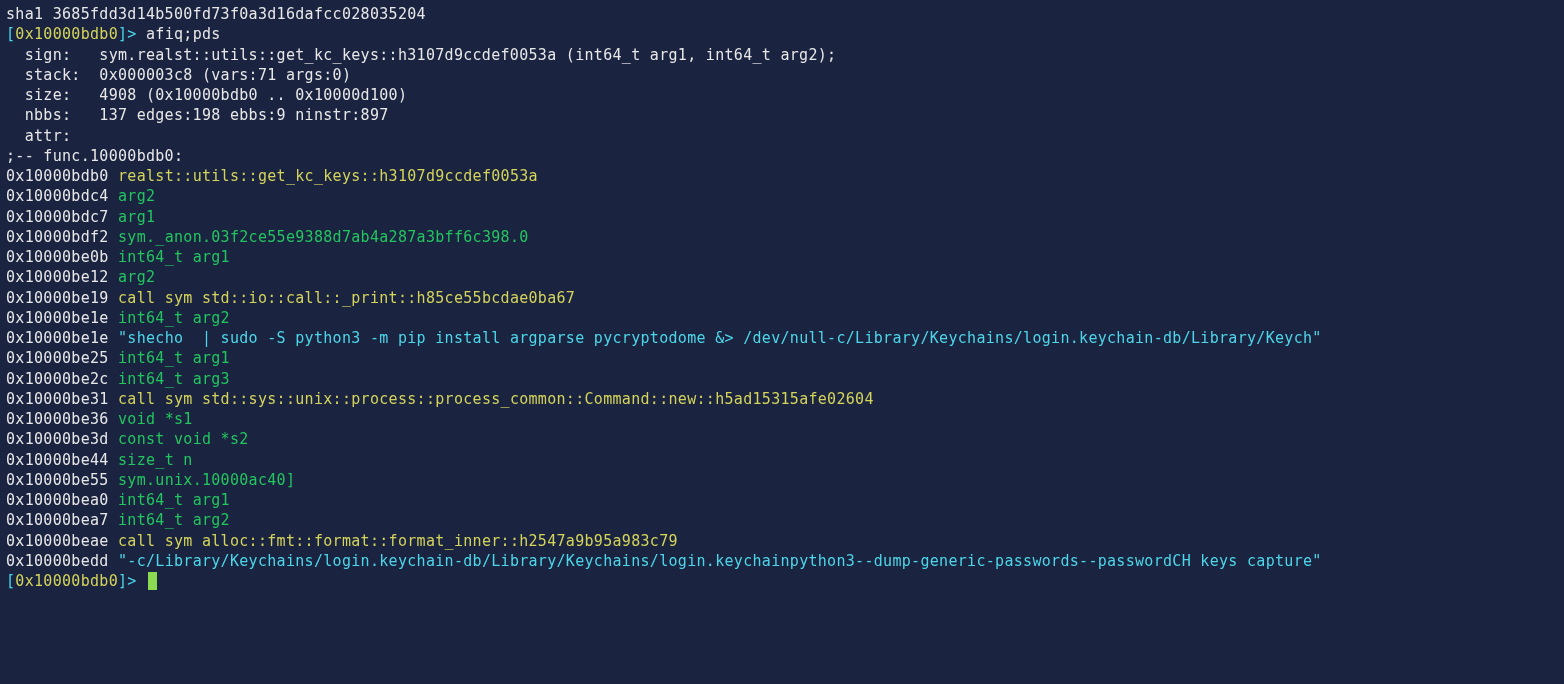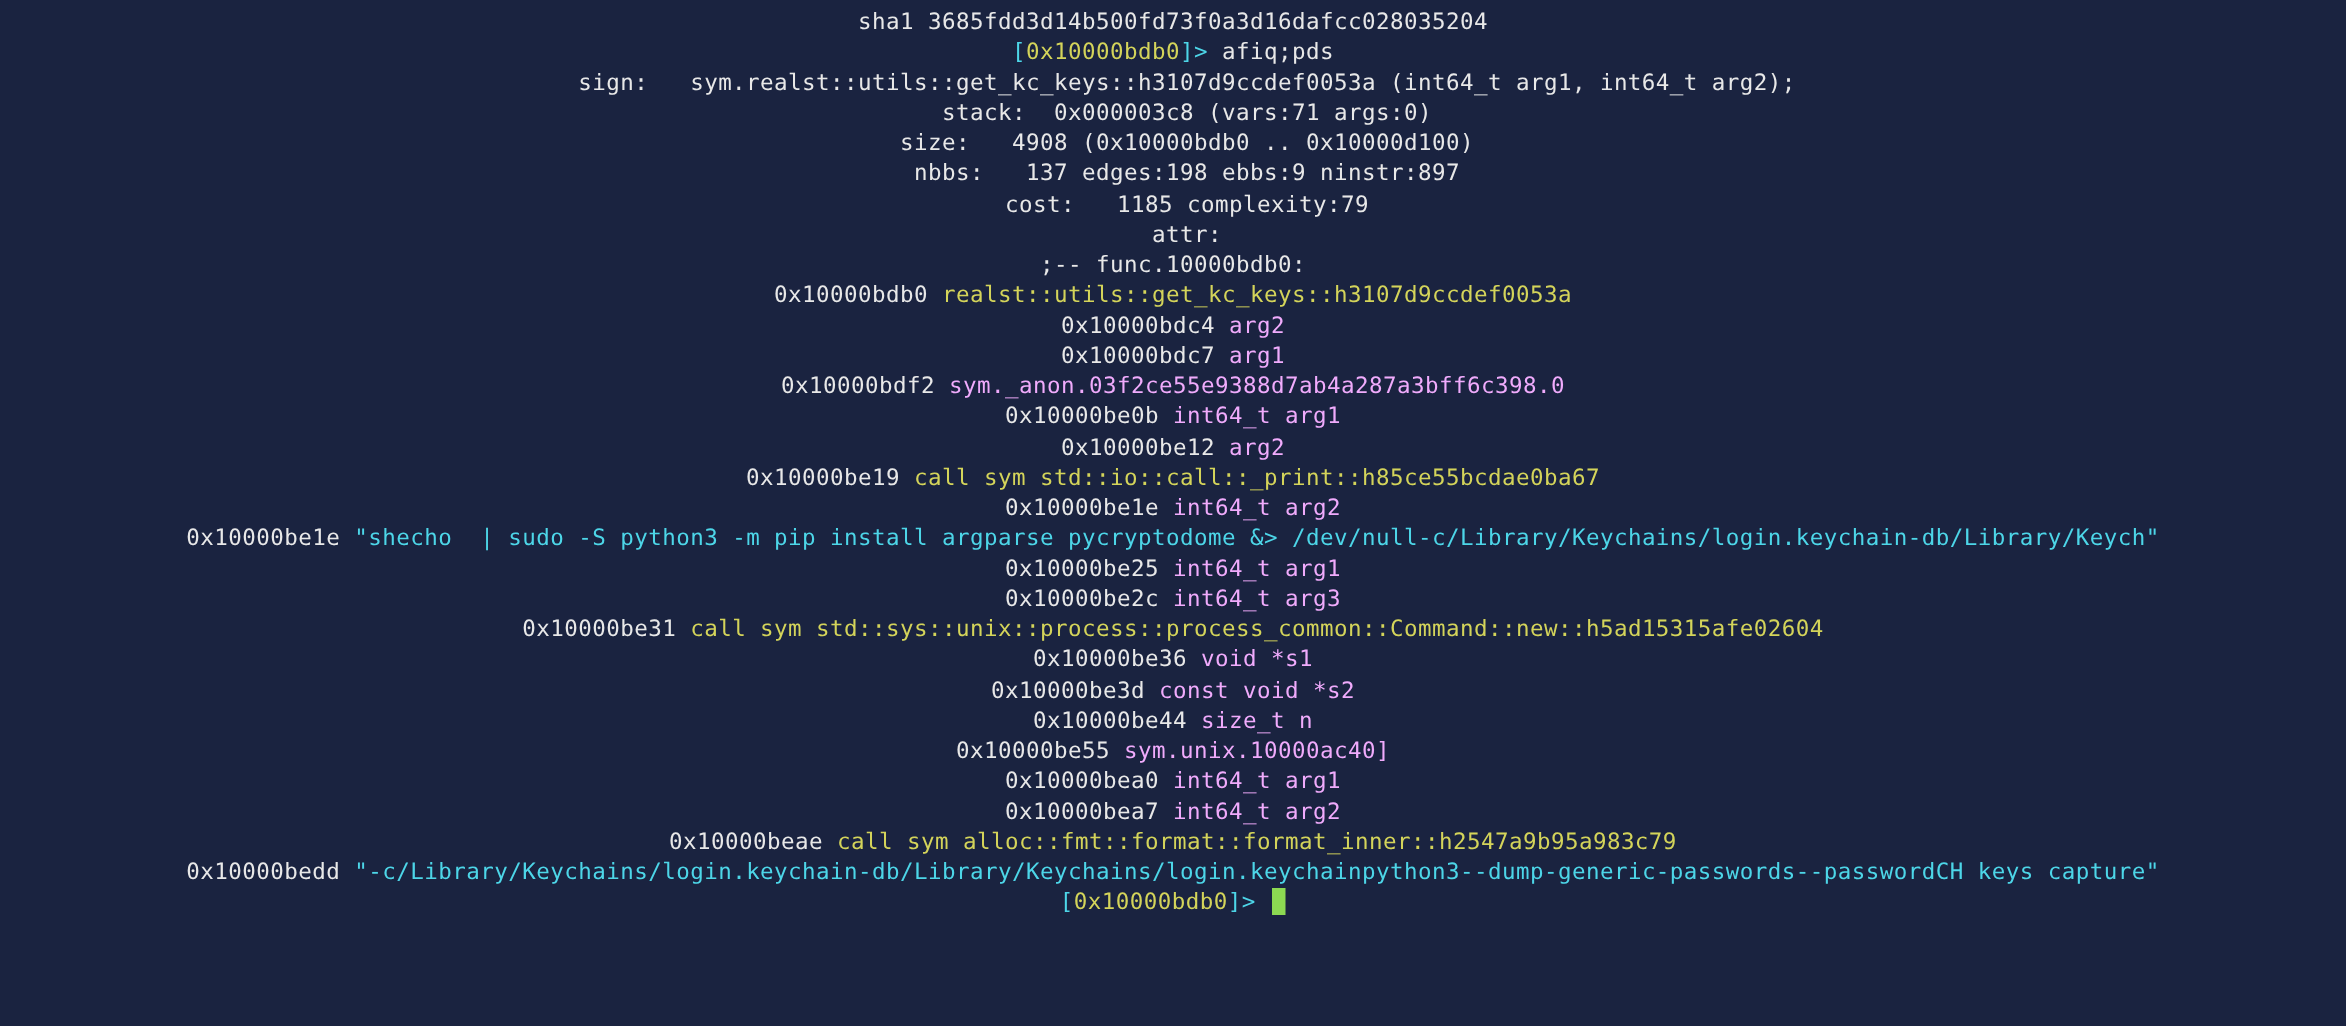--- a/index.html
+++ b/index.html
@@ -14,25 +14,24 @@
     font-size: 15px;
     line-height: 1.35;
     padding: 4px 6px;
     width: 1564px;
     height: 684px;
     overflow: hidden;
     letter-spacing: 0.3px;
   }
   .line {
     white-space: pre;
-    text-align: center;
   }
   .cyan { color: #4dd6e8; }
   .yellow { color: #d4d45a; }
-  .green { color: #f0abfc; }
+  .green { color: #22c55e; }
   .white { color: #e8e8e8; }
   .cursor {
     display: inline-block;
     width: 9px;
     height: 18px;
     background: #8cd952;
     vertical-align: text-bottom;
     margin-left: 2px;
   }
   .prompt-bracket { color: #4dd6e8; }
@@ -40,21 +39,20 @@
 </head>
 <body>
 
 <div id="terminal">
     <div class="line"><span class="white">sha1 3685fdd3d14b500fd73f0a3d16dafcc028035204</span></div>
     <div class="line"><span class="prompt-bracket">[</span><span class="yellow">0x10000bdb0</span><span class="prompt-bracket">]&gt;</span><span class="white"> afiq;pds</span></div>
     <div class="line"><span class="white">  sign:   sym.realst::utils::get_kc_keys::h3107d9ccdef0053a (int64_t arg1, int64_t arg2);</span></div>
     <div class="line"><span class="white">  stack:  0x000003c8 (vars:71 args:0)</span></div>
     <div class="line"><span class="white">  size:   4908 (0x10000bdb0 .. 0x10000d100)</span></div>
     <div class="line"><span class="white">  nbbs:   137 edges:198 ebbs:9 ninstr:897</span></div>
-    <div class="line"><span class="white">  cost:   1185 complexity:79</span></div>
     <div class="line"><span class="white">  attr:</span></div>
     <div class="line"><span class="white">;-- func.10000bdb0:</span></div>
     <div class="line"><span class="white">0x10000bdb0 </span><span class="yellow">realst::utils::get_kc_keys::h3107d9ccdef0053a</span></div>
     <div class="line"><span class="white">0x10000bdc4 </span><span class="green">arg2</span></div>
     <div class="line"><span class="white">0x10000bdc7 </span><span class="green">arg1</span></div>
     <div class="line"><span class="white">0x10000bdf2 </span><span class="green">sym._anon.03f2ce55e9388d7ab4a287a3bff6c398.0</span></div>
     <div class="line"><span class="white">0x10000be0b </span><span class="green">int64_t arg1</span></div>
     <div class="line"><span class="white">0x10000be12 </span><span class="green">arg2</span></div>
     <div class="line"><span class="white">0x10000be19 </span><span class="yellow">call sym std::io::call::_print::h85ce55bcdae0ba67</span></div>
     <div class="line"><span class="white">0x10000be1e </span><span class="green">int64_t arg2</span></div>

